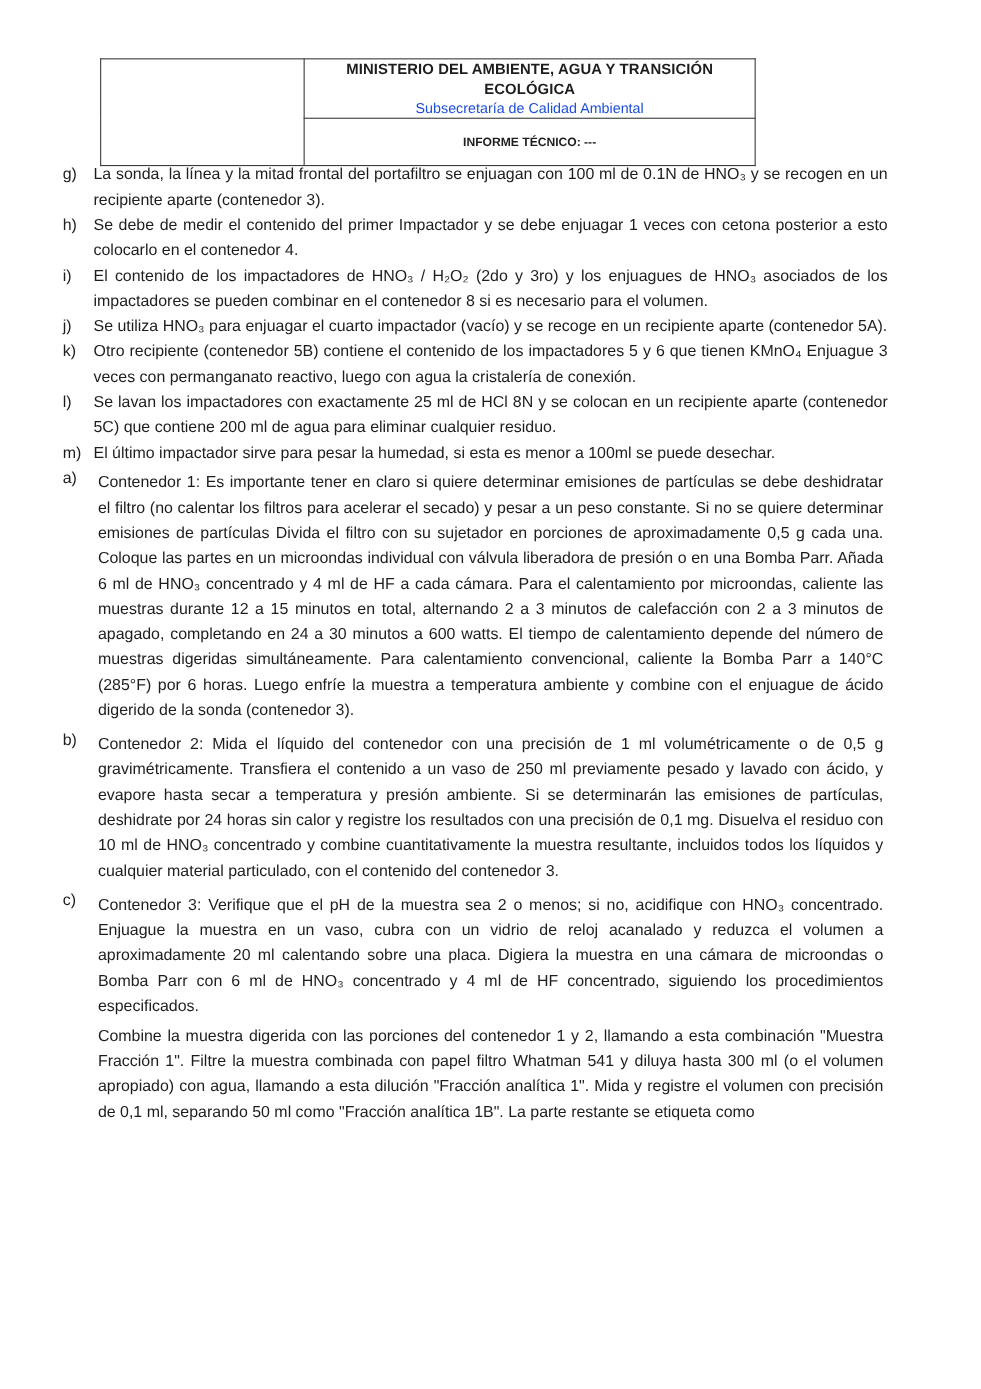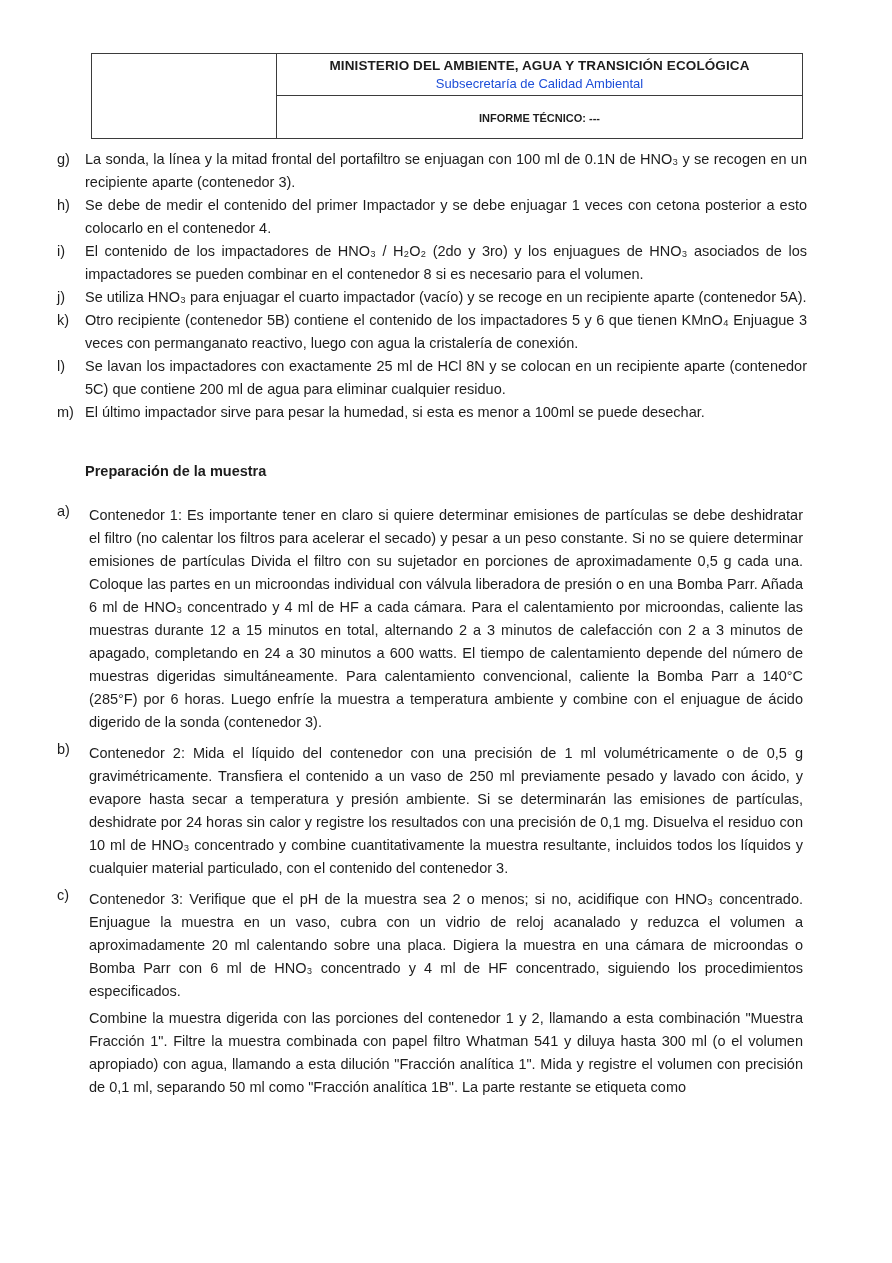--- a/index.html
+++ b/index.html
@@ -14,21 +14,21 @@
     background: #ffffff;
     font-family: "Liberation Sans", sans-serif;
     color: #1d1d1d;
     overflow: hidden;
   }
   
   .header-table {
     position: absolute;
     left: 91px;
     top: 53px;
-    width: 712px;
+    width: 596px;
     border-collapse: collapse;
     table-layout: fixed;
   }
   .header-table td {
     border: 1px solid #3b3b3b;
     padding: 0;
     vertical-align: middle;
   }
   .logo-cell {
     width: 184px;
@@ -135,21 +135,20 @@
     </div>
     <div class="list-item">
       <span class="marker">l)</span>
       <span class="item-text">Se lavan los impactadores con exactamente 25 ml de HCl 8N y se colocan en un recipiente aparte (contenedor 5C) que contiene 200 ml de agua para eliminar cualquier residuo.</span>
     </div>
     <div class="list-item">
       <span class="marker">m)</span>
       <span class="item-text">El último impactador sirve para pesar la humedad, si esta es menor a 100ml se puede desechar.</span>
     </div>
 
-    <div class="section-heading">Preparación de la muestra</div>
 
     <div class="list-item">
       <span class="marker">a)</span>
       <div class="item-text">
         <p>Contenedor 1: Es importante tener en claro si quiere determinar emisiones de partículas se debe deshidratar el filtro (no calentar los filtros para acelerar el secado) y pesar a un peso constante. Si no se quiere determinar emisiones de partículas Divida el filtro con su sujetador en porciones de aproximadamente 0,5 g cada una. Coloque las partes en un microondas individual con válvula liberadora de presión o en una Bomba Parr. Añada 6 ml de HNO₃ concentrado y 4 ml de HF a cada cámara. Para el calentamiento por microondas, caliente las muestras durante 12 a 15 minutos en total, alternando 2 a 3 minutos de calefacción con 2 a 3 minutos de apagado, completando en 24 a 30 minutos a 600 watts. El tiempo de calentamiento depende del número de muestras digeridas simultáneamente. Para calentamiento convencional, caliente la Bomba Parr a 140°C (285°F) por 6 horas. Luego enfríe la muestra a temperatura ambiente y combine con el enjuague de ácido digerido de la sonda (contenedor 3).</p>
       </div>
     </div>
     <div class="list-item">
       <span class="marker">b)</span>
       <div class="item-text">

